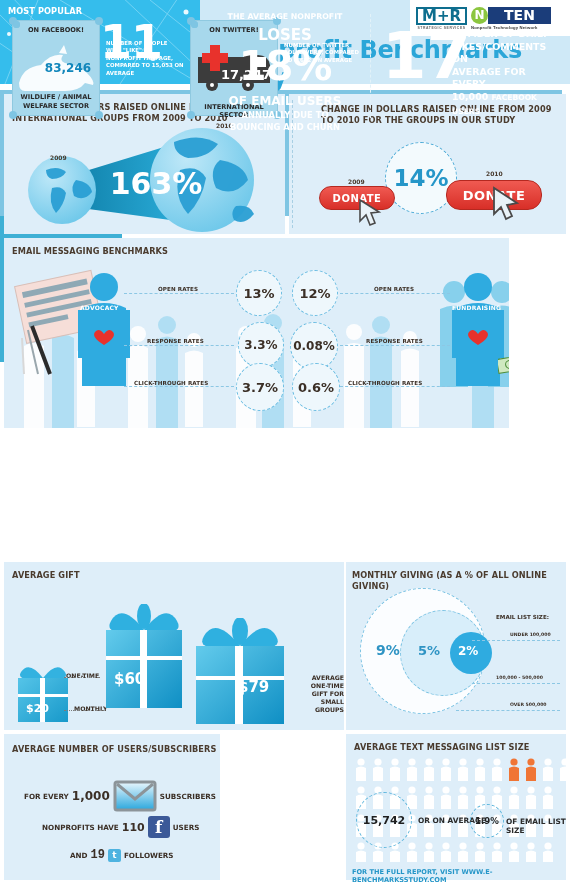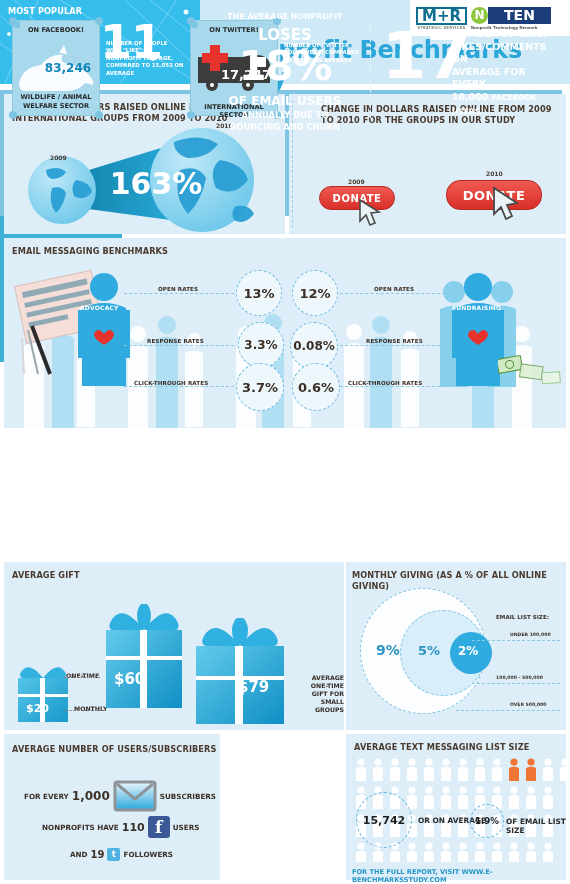--- a/index.html
+++ b/index.html
@@ -69,21 +69,21 @@
     font-family:"DejaVu Sans", sans-serif;
     background: linear-gradient(#f05a52, #d82f28);
     border:1px solid #b52820; letter-spacing:0.5px;
   }
   .circ-dash {
     position:absolute; border-radius:50%; border:1px dashed #49a9d6;
     background:#f3fafd; display:flex; align-items:center; justify-content:center;
   }
 
   
-  #row2 { left:4px; top:238px; width:562px; height:190px; overflow:hidden;}
+  #row2 { left:4px; top:238px; width:505px; height:190px; overflow:hidden;}
   .crowd { position:absolute; bottom:0; left:0; width:562px; height:120px; }
   .pctcirc {
     position:absolute; border-radius:50%; border:1.4px dashed #6bbde2;
     background:#eef7fc; display:flex; align-items:center; justify-content:center;
     color:#3b2f26; font-weight:bold; font-family:"DejaVu Sans", sans-serif;
   }
   .ratelabel { position:absolute; font-size:5.6px; font-weight:bold; color:#3b2f26;
                font-family:"DejaVu Sans", sans-serif; letter-spacing:0.1px;}
   .person-main { position:absolute; }
   .person-tag { position:absolute; color:#fff; font-size:6px; font-weight:bold;
@@ -221,20 +221,23 @@
       <text x="152" y="72" font-family="DejaVu Sans, sans-serif" font-size="30" font-weight="bold" fill="#ffffff" text-anchor="middle">163%</text>
     </svg>
     <div class="tiny" style="position:absolute;left:46px;top:60px;">2009</div>
     <div class="tiny" style="position:absolute;left:212px;top:28px;">2010</div>
   </div>
 
   <div class="panel" id="row1-right">
     <div class="dash-v" style="left:3px;top:6px;height:128px;border-color:#a8cfe4;"></div>
     <div class="panel-title" style="position:absolute;left:32px;top:10px;width:240px;">CHANGE IN DOLLARS RAISED ONLINE FROM 2009 TO 2010 FOR THE GROUPS IN OUR STUDY</div>
 
+    <div class="circ-dash" style="left:96px;top:48px;width:72px;height:72px;">
+      <span style="font-size:23px;font-weight:bold;color:#2596c8;font-family:'DejaVu Sans',sans-serif;">14%</span>
+    </div>
 
     <div class="tiny" style="position:absolute;left:59px;top:84px;">2009</div>
     <div class="donate-btn" style="left:30px;top:92px;width:76px;height:24px;font-size:10px;">DONATE</div>
     <svg width="26" height="30" style="position:absolute;left:68px;top:104px;">
       <path d="M3 2 L3 23 L9 17 L13 27 L18 25 L14 15 L22 14 Z" fill="#e9f2f7" stroke="#4a4a4a" stroke-width="1.6"></path>
     </svg>
 
     <div class="tiny" style="position:absolute;left:197px;top:76px;">2010</div>
     <div class="donate-btn" style="left:157px;top:86px;width:96px;height:30px;font-size:13px;">DONATE</div>
     <svg width="30" height="36" style="position:absolute;left:202px;top:92px;">
@@ -531,21 +534,21 @@
 
     <div class="stat-line" style="left:38px;top:82px;">
       <span>NONPROFITS HAVE</span>
       <span style="font-size:11px;">110</span>
       <span class="fb-icon">f</span>
       <span>USERS</span>
     </div>
 
     <div class="stat-line" style="left:66px;top:114px;">
       <span>AND</span>
-      <span style="font-size:10px;">19</span>
+      <span style="font-size:12px;font-family:Liberation Mono, monospace;">19</span>
       <span class="tw-icon">t</span>
       <span>FOLLOWERS</span>
     </div>
   </div>
 
   <div id="row5-mid">
     <div class="mid-txt" style="top:12px;font-size:7.8px;">THE AVERAGE NONPROFIT</div>
     <div class="mid-txt" style="top:26px;font-size:15px;">LOSES</div>
     <div class="mid-txt" style="top:44px;font-size:40px;line-height:44px;letter-spacing:-1px;">18%</div>
     <div class="mid-txt" style="top:94px;font-size:12px;">OF EMAIL USERS</div>

